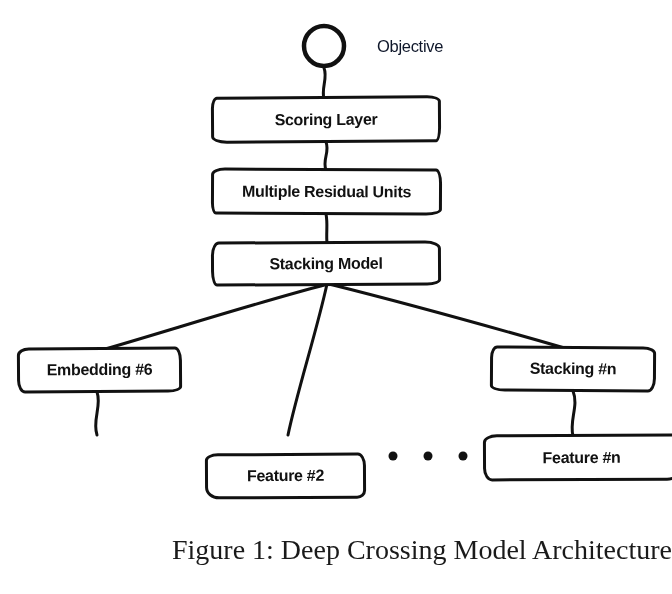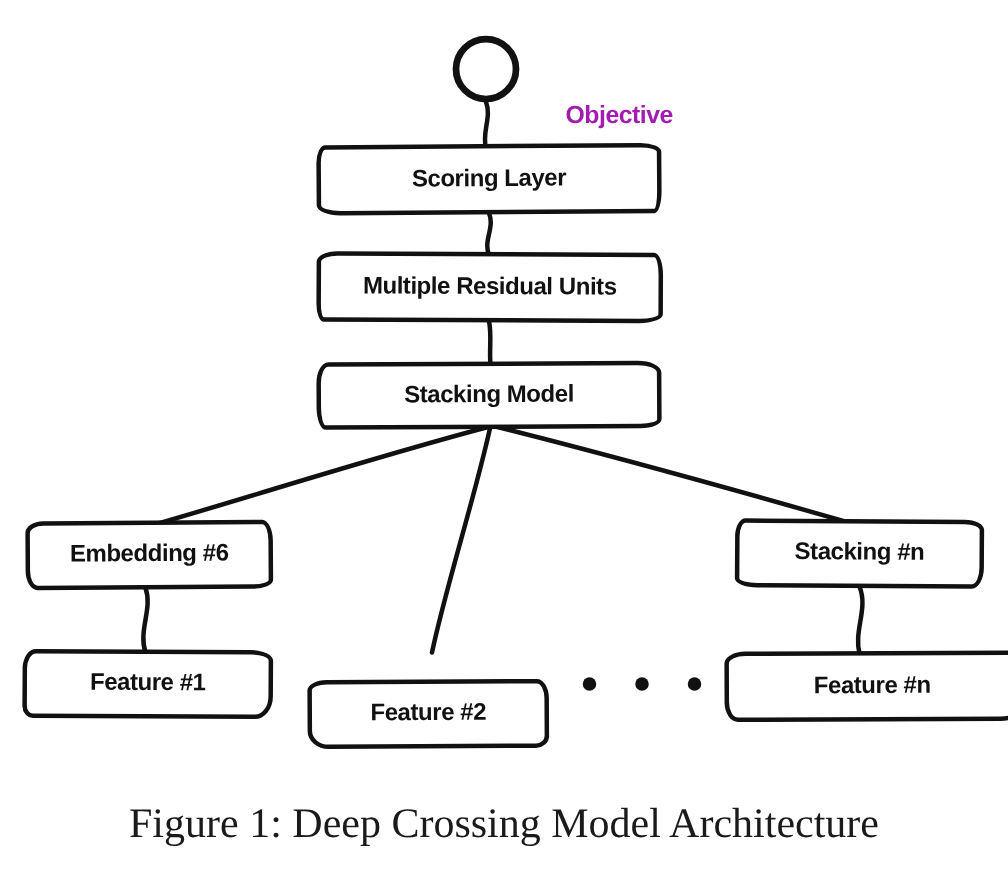--- a/index.html
+++ b/index.html
@@ -51,31 +51,30 @@
                  transform: rotate(-0.3deg); }
   .b-embn      { left:490px; top:346px; width:166px; height:46px;
                  border-radius: 7px 13px 8px 15px / 12px 7px 14px 6px;
                  transform: rotate(0.35deg); }
   .b-featn     { left:483px; top:434px; width:197px; height:47px;
                  border-radius: 14px 8px 13px 9px / 8px 14px 7px 13px;
                  transform: rotate(-0.25deg); }
   .objective-label {
     position: absolute;
     left: 377px; top: 37px;
-    font-weight: 700;
+    font-weight: 400;
     font-size: 16.5px;
     letter-spacing: -0.3px;
-    color: #a21caf;
-    margin-top: 31px;
+    color: #0f172a;
   }
   .caption {
     position: absolute;
     left: 0; right: 0;
     top: 534px;
-    text-align: center;
+    text-align: right;
     font-family: "Liberation Serif", serif;
     font-size: 28px;
     color: #1a1a1a;
   }
 </style>
 </head>
 <body>
 
 <div class="stage">
 
@@ -118,23 +117,20 @@
   </div>
 
   <div class="box b-emb1">
     <span>Embedding #6</span>
   </div>
 
   <div class="box b-embn">
     <span>Stacking #n</span>
   </div>
 
-  <div class="box b-feat1">
-    <span>Feature #1</span>
-  </div>
 
   <div class="box b-feat2">
     <span>Feature #2</span>
   </div>
 
   <div class="box b-featn">
     <span>Feature #n</span>
   </div>
 
   <div class="caption">Figure 1: Deep Crossing Model Architecture</div>

